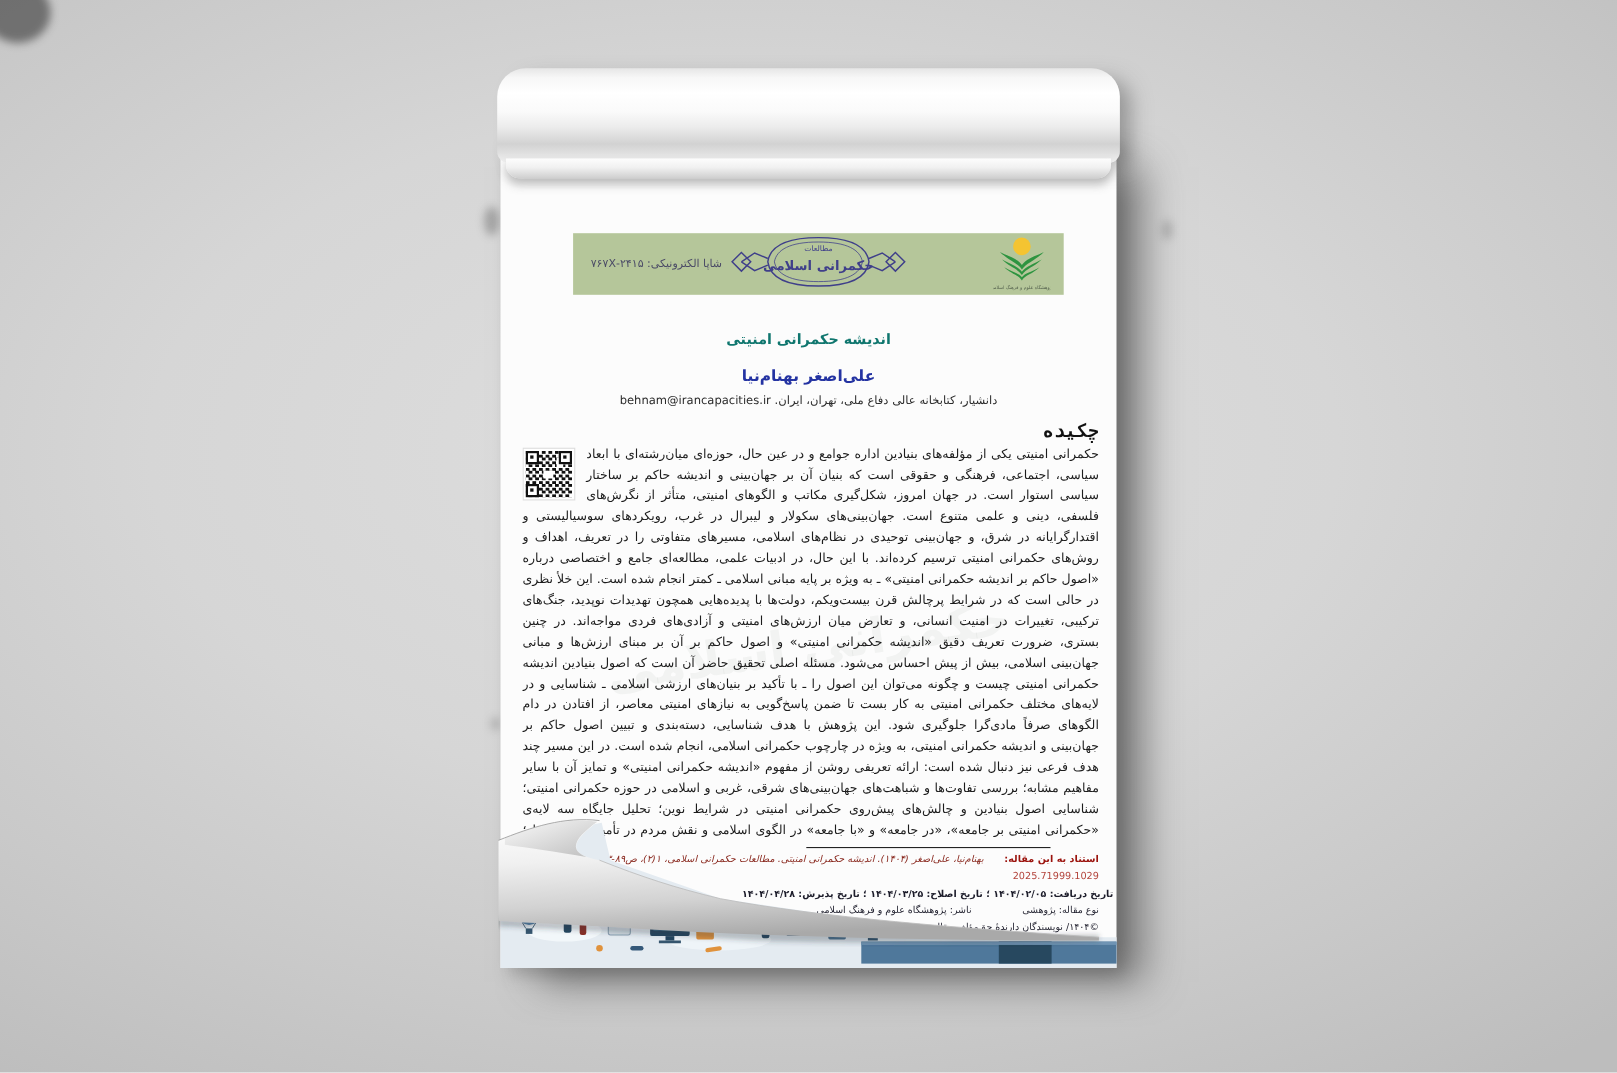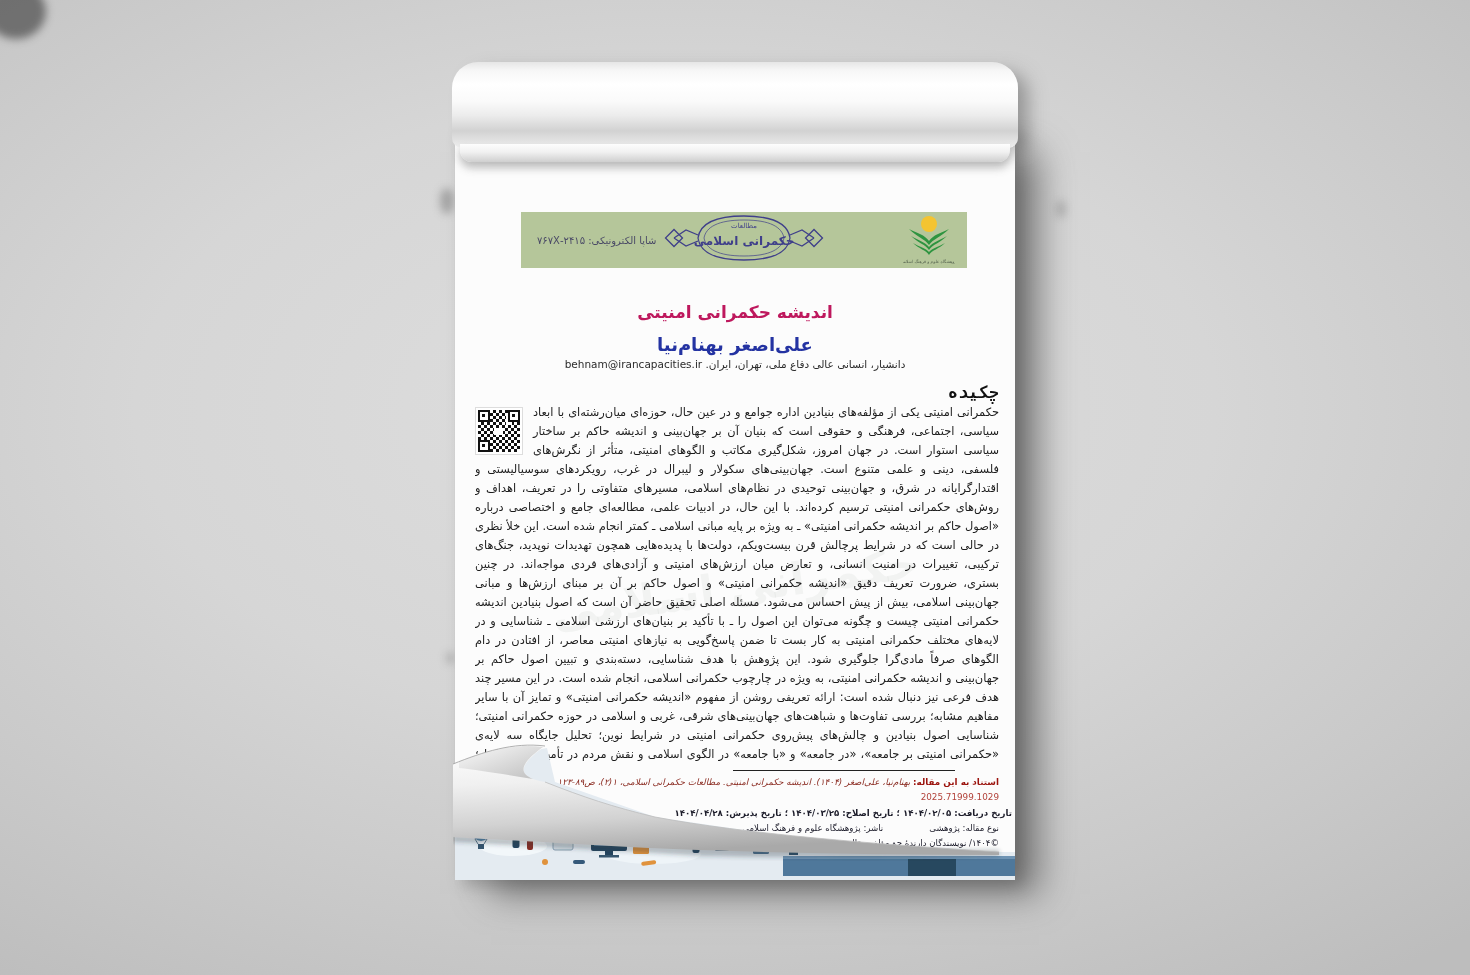--- a/index.html
+++ b/index.html
@@ -50,25 +50,25 @@
   .issn{
     position:absolute;left:16px;top:50%;transform:translateY(-50%);
     font-size:10px;color:#4a4a66;direction:rtl;white-space:nowrap;
   }
   .cartouche{position:absolute;left:50%;top:50%;transform:translate(-50%,-50%);}
   .logo{position:absolute;right:12px;top:3px;width:52px;height:50px;}
 
   
   .title{
     position:absolute;left:0;right:0;top:240px;text-align:center;
-    font-size:17px;font-weight:bold;color:#be185d;direction:rtl;
+    font-size:13px;font-weight:bold;color:#0f766e;direction:rtl;
   }
   .author{
     position:absolute;left:0;right:0;top:272px;text-align:center;
-    font-size:18px;font-weight:bold;color:#2433a2;direction:rtl;
+    font-size:14px;font-weight:bold;color:#2433a2;direction:rtl;
   }
   .affil{
     position:absolute;left:0;right:0;top:296px;text-align:center;
     font-size:10.5px;color:#2b2b2b;direction:rtl;
   }
   .affil a{color:#2b2b2b;text-decoration:none;}
 
   
   .abs-head{
     position:absolute;right:16px;top:320px;
@@ -91,21 +91,21 @@
   .qr .gap1{position:absolute;left:18px;top:20px;width:9px;height:7px;background:#fff;}
   .qr .gap2{position:absolute;left:30px;top:8px;width:6px;height:9px;background:#fff;}
   .qr .f{position:absolute;width:12px;height:12px;border:2.5px solid #111;background:#fff;box-sizing:border-box;}
   .qr .f:before{content:"";position:absolute;left:2px;top:2px;width:3px;height:3px;background:#111;}
   .qr .f1{left:2px;top:2px;} .qr .f2{right:2px;top:2px;} .qr .f3{left:2px;bottom:2px;}
 
   
   .rule{position:absolute;right:60px;top:708px;width:222px;height:1.4px;background:#222;}
   .foot{direction:rtl;position:absolute;white-space:nowrap;}
   .cite{right:16px;top:715px;font-size:8.8px;color:#8a2a20;width:760px;overflow:hidden;}
-  .cite b{color:#9b130d;font-weight:bold;}
+  .cite b{color:#9b130d;font-weight:bold;margin-left:16px;}
   .cite i{font-style:italic;}
   .doi{right:16px;top:730px;font-size:8.8px;direction:rtl;text-align:right;margin-left:48px;}
   .doi a{color:#b2423a;text-decoration:none;}
   .dates{right:3px;top:746px;font-size:8.6px;color:#1c1c2a;font-weight:700;}
   .typepub{right:16px;top:761px;font-size:8.6px;color:#1c1c2a;font-weight:500;display:flex;gap:46px;}
   .copy{right:16px;top:776px;font-size:8.6px;color:#1c1c2a;}
 
   .curl-svg{position:absolute;left:-2px;top:676px;width:564px;height:142px;pointer-events:none;}
 </style>
 </head>
@@ -150,21 +150,21 @@
             <path d="M10,28 C16,34 23,35 26,40 C29,35 36,34 42,28 C36,32 29,33 26,37 C23,33 16,32 10,28 Z"></path>
           </g>
           <text x="26" y="48" text-anchor="middle" font-size="4.2" fill="#55624e" style="font-family:'DejaVu Sans',sans-serif;">پژوهشگاه علوم و فرهنگ اسلامی</text>
         </svg>
       </div>
     </div>
 
     <div class="title">اندیشه حکمرانی امنیتی</div>
     <div class="author">علی‌اصغر بهنام‌نیا</div>
     <div class="affil">
-      <span>دانشیار، انسانی عالی دفاع ملی، تهران، ایران.</span>
+      <span>دانشیار، کتابخانه عالی دفاع ملی، تهران، ایران.</span>
       <a href="#" dir="ltr">behnam@irancapacities.ir</a>
     </div>
 
     <div class="abs-head">چکیده</div>
     <div class="abs-body">
       <span class="qr">
         <span class="noise"></span>
         <span class="gap1"></span>
           <span class="gap2"></span>
         <span class="f f1"></span>

